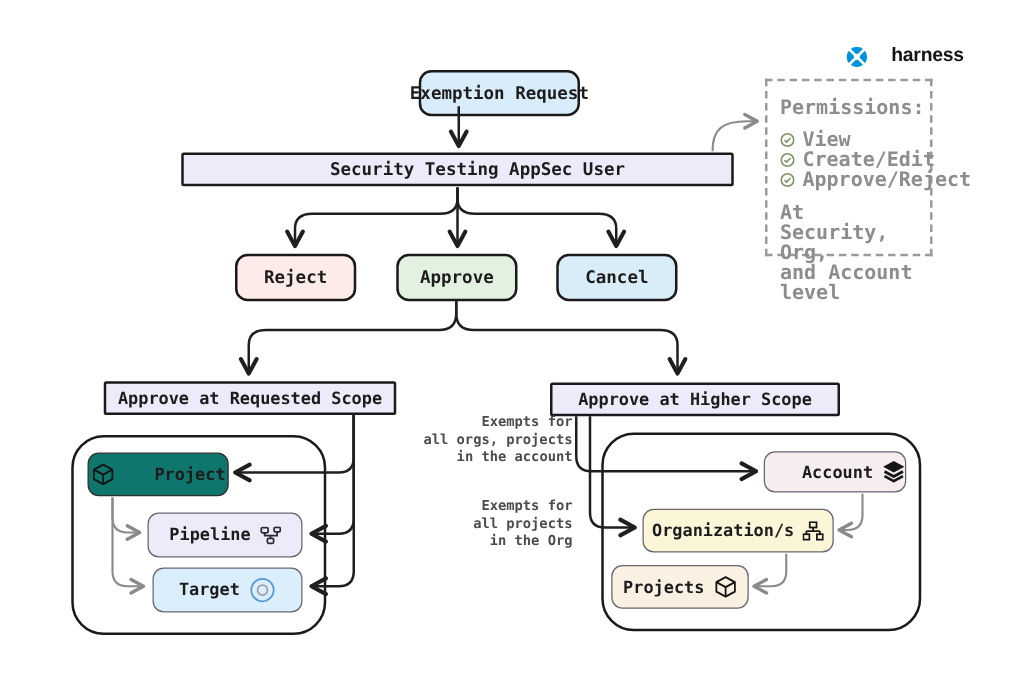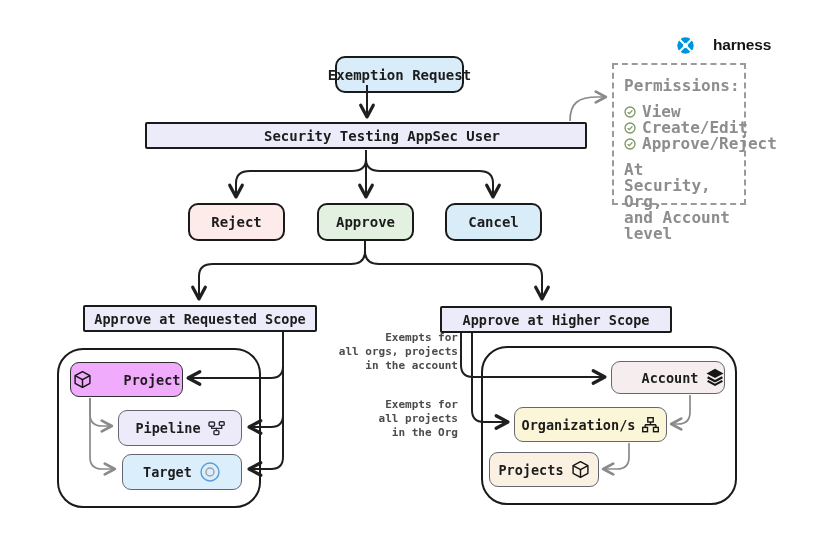--- a/index.html
+++ b/index.html
@@ -13,21 +13,21 @@
   .pill.dark{border-color:#2f2f2f;}
   .container-box{position:absolute;box-sizing:border-box;border:2px solid #1a1a1a;border-radius:26px;background:transparent;}
   .scope-hdr{font-size:13.5px;}
   
   .exemption{background:#d8ecf9;}
   .appsec{background:#ecebfa;padding-left:32px;}
   .reject{background:#fcebe9;}
   .approve{background:#e3f1e0;}
   .cancel{background:#d9edf9;}
   .scopebg{background:#ecebfa;}
-  .projectbg{background:#f0abfc;gap:32px;}
+  .projectbg{background:#0f766e;gap:32px;}
   .pipelinebg{background:#edeafa;}
   .targetbg{background:#dbeefb;}
   .accountbg{background:#f6eeee;padding-left:31px;}
   .orgbg{background:#fcf6d9;}
   .projectsbg{background:#fbf1e3;}
   
   .permissions{position:absolute;left:612px;top:63px;width:134px;height:142px;box-sizing:border-box;
                border:2px dashed #9a9a9a;color:#8d8d8d;font-weight:700;font-size:16px;line-height:16px;
                padding:13px 9px 8px 10px;}
   .perm-title{margin-bottom:10px;}

